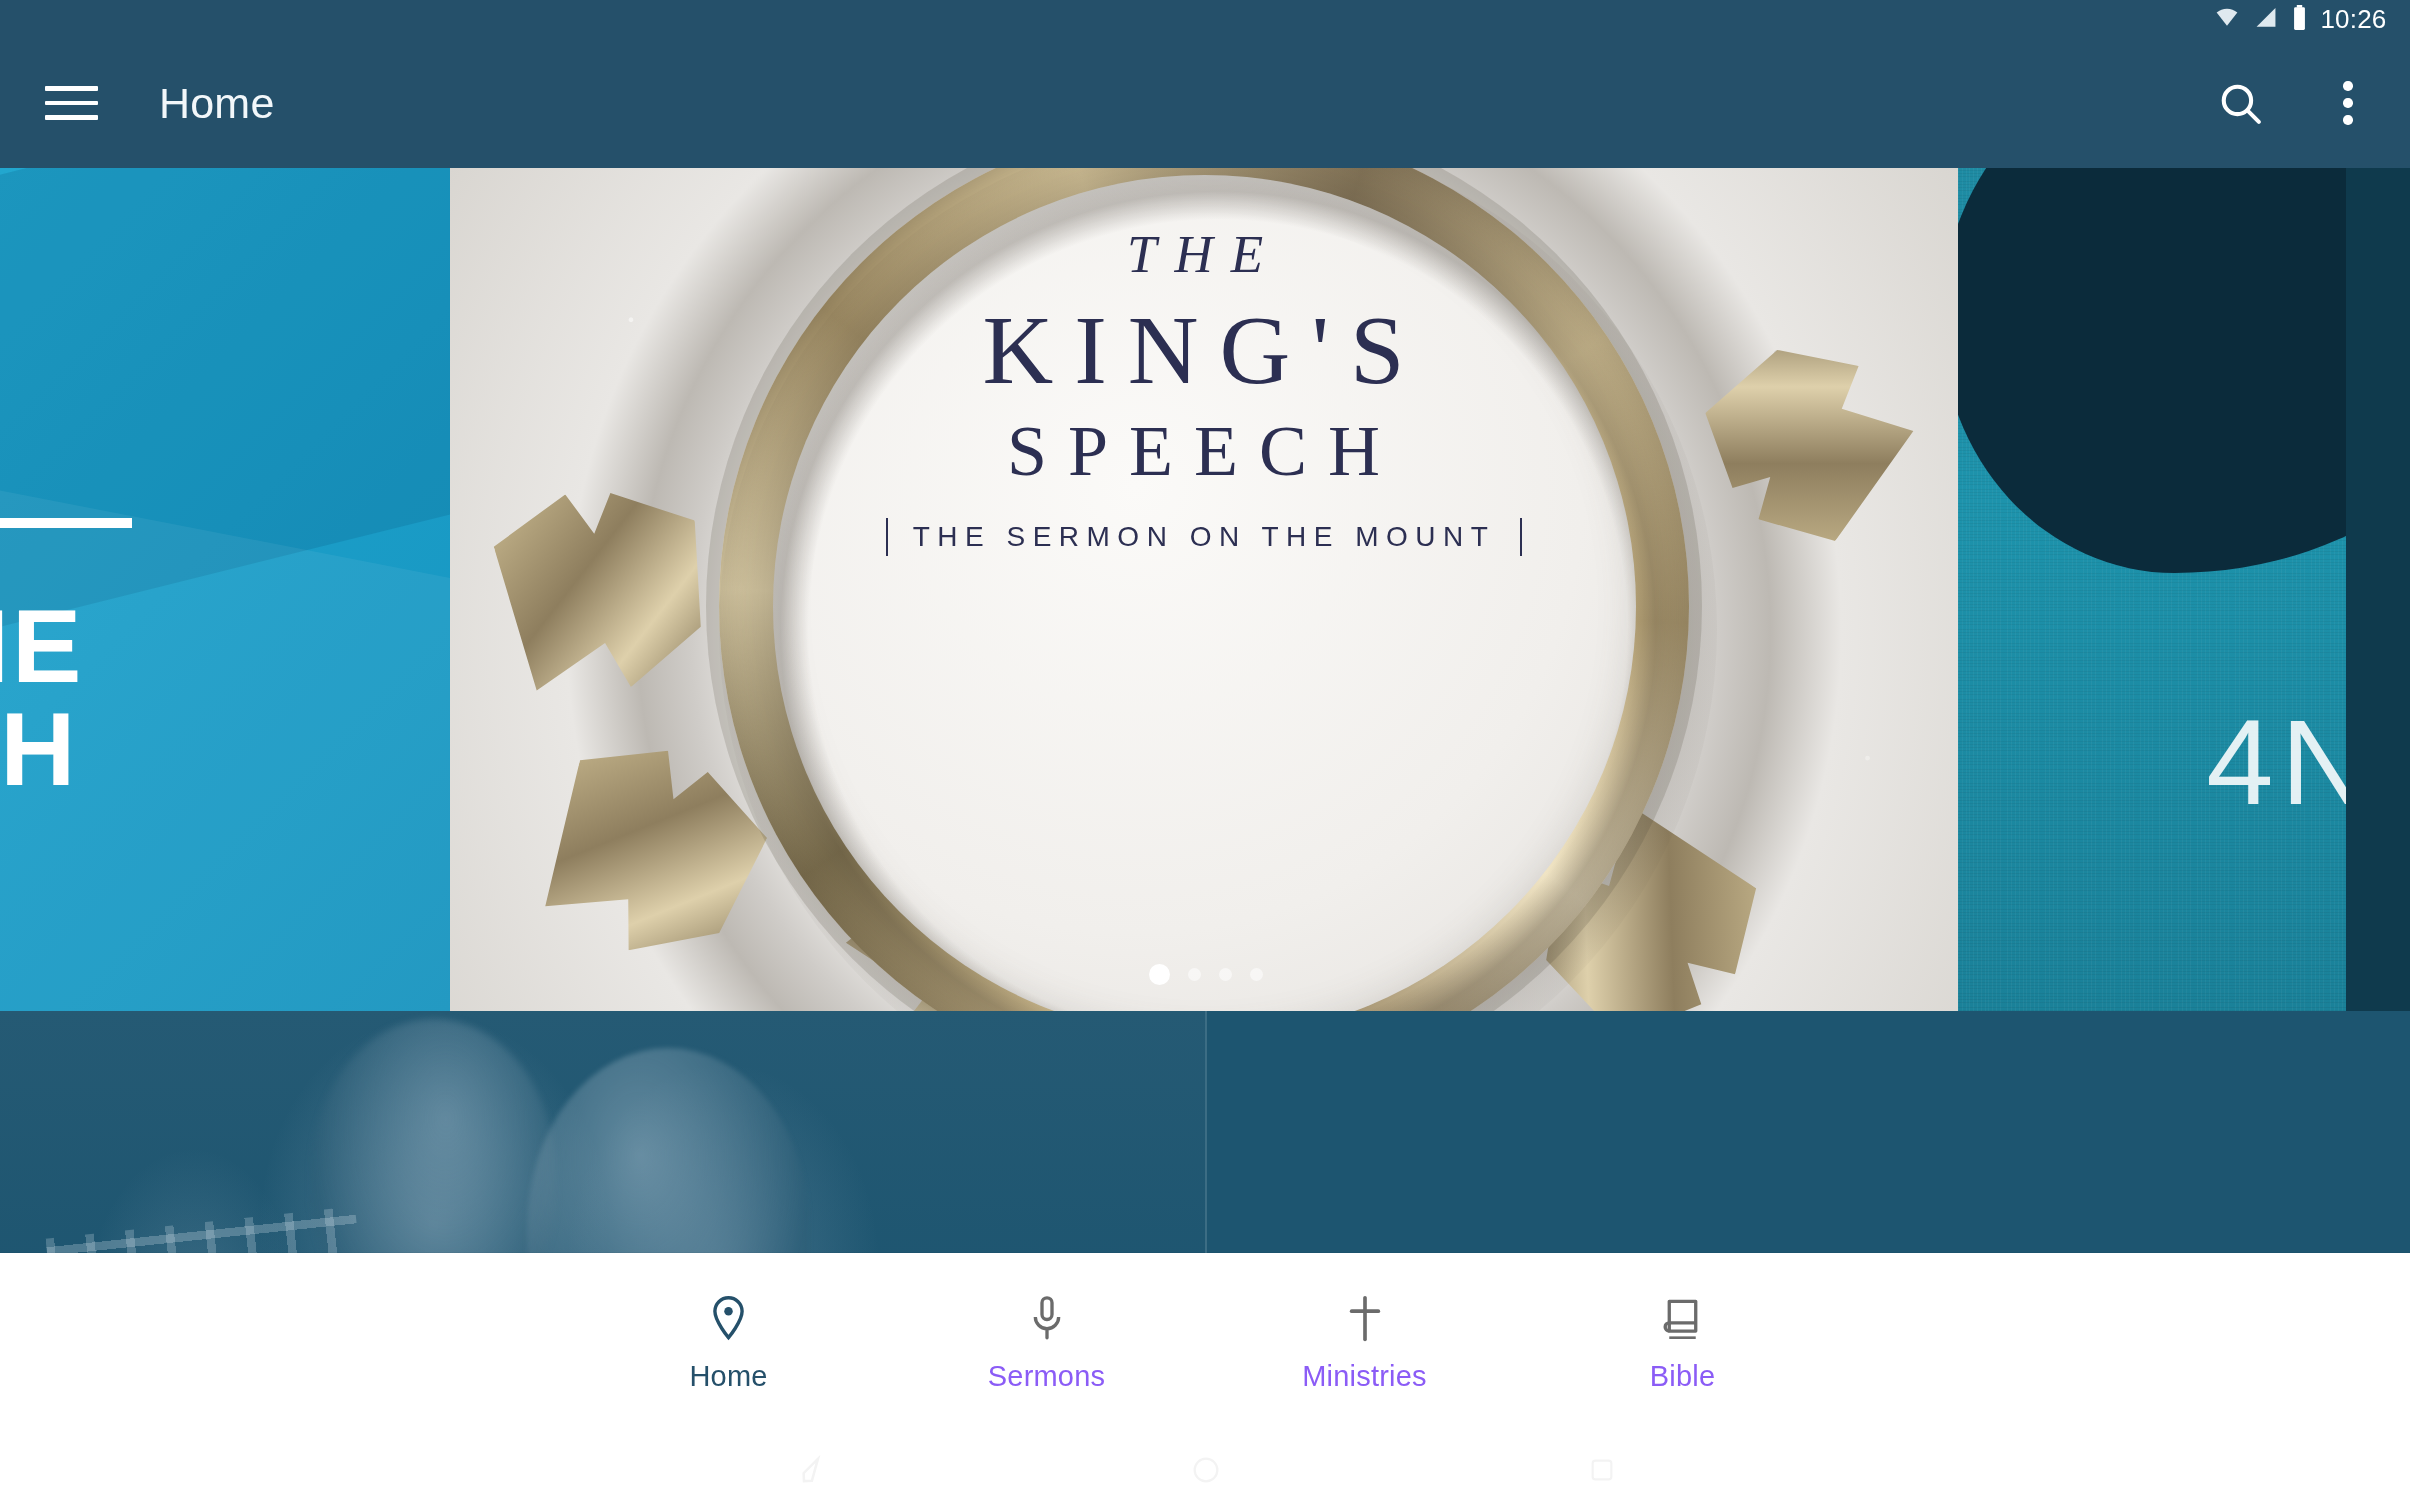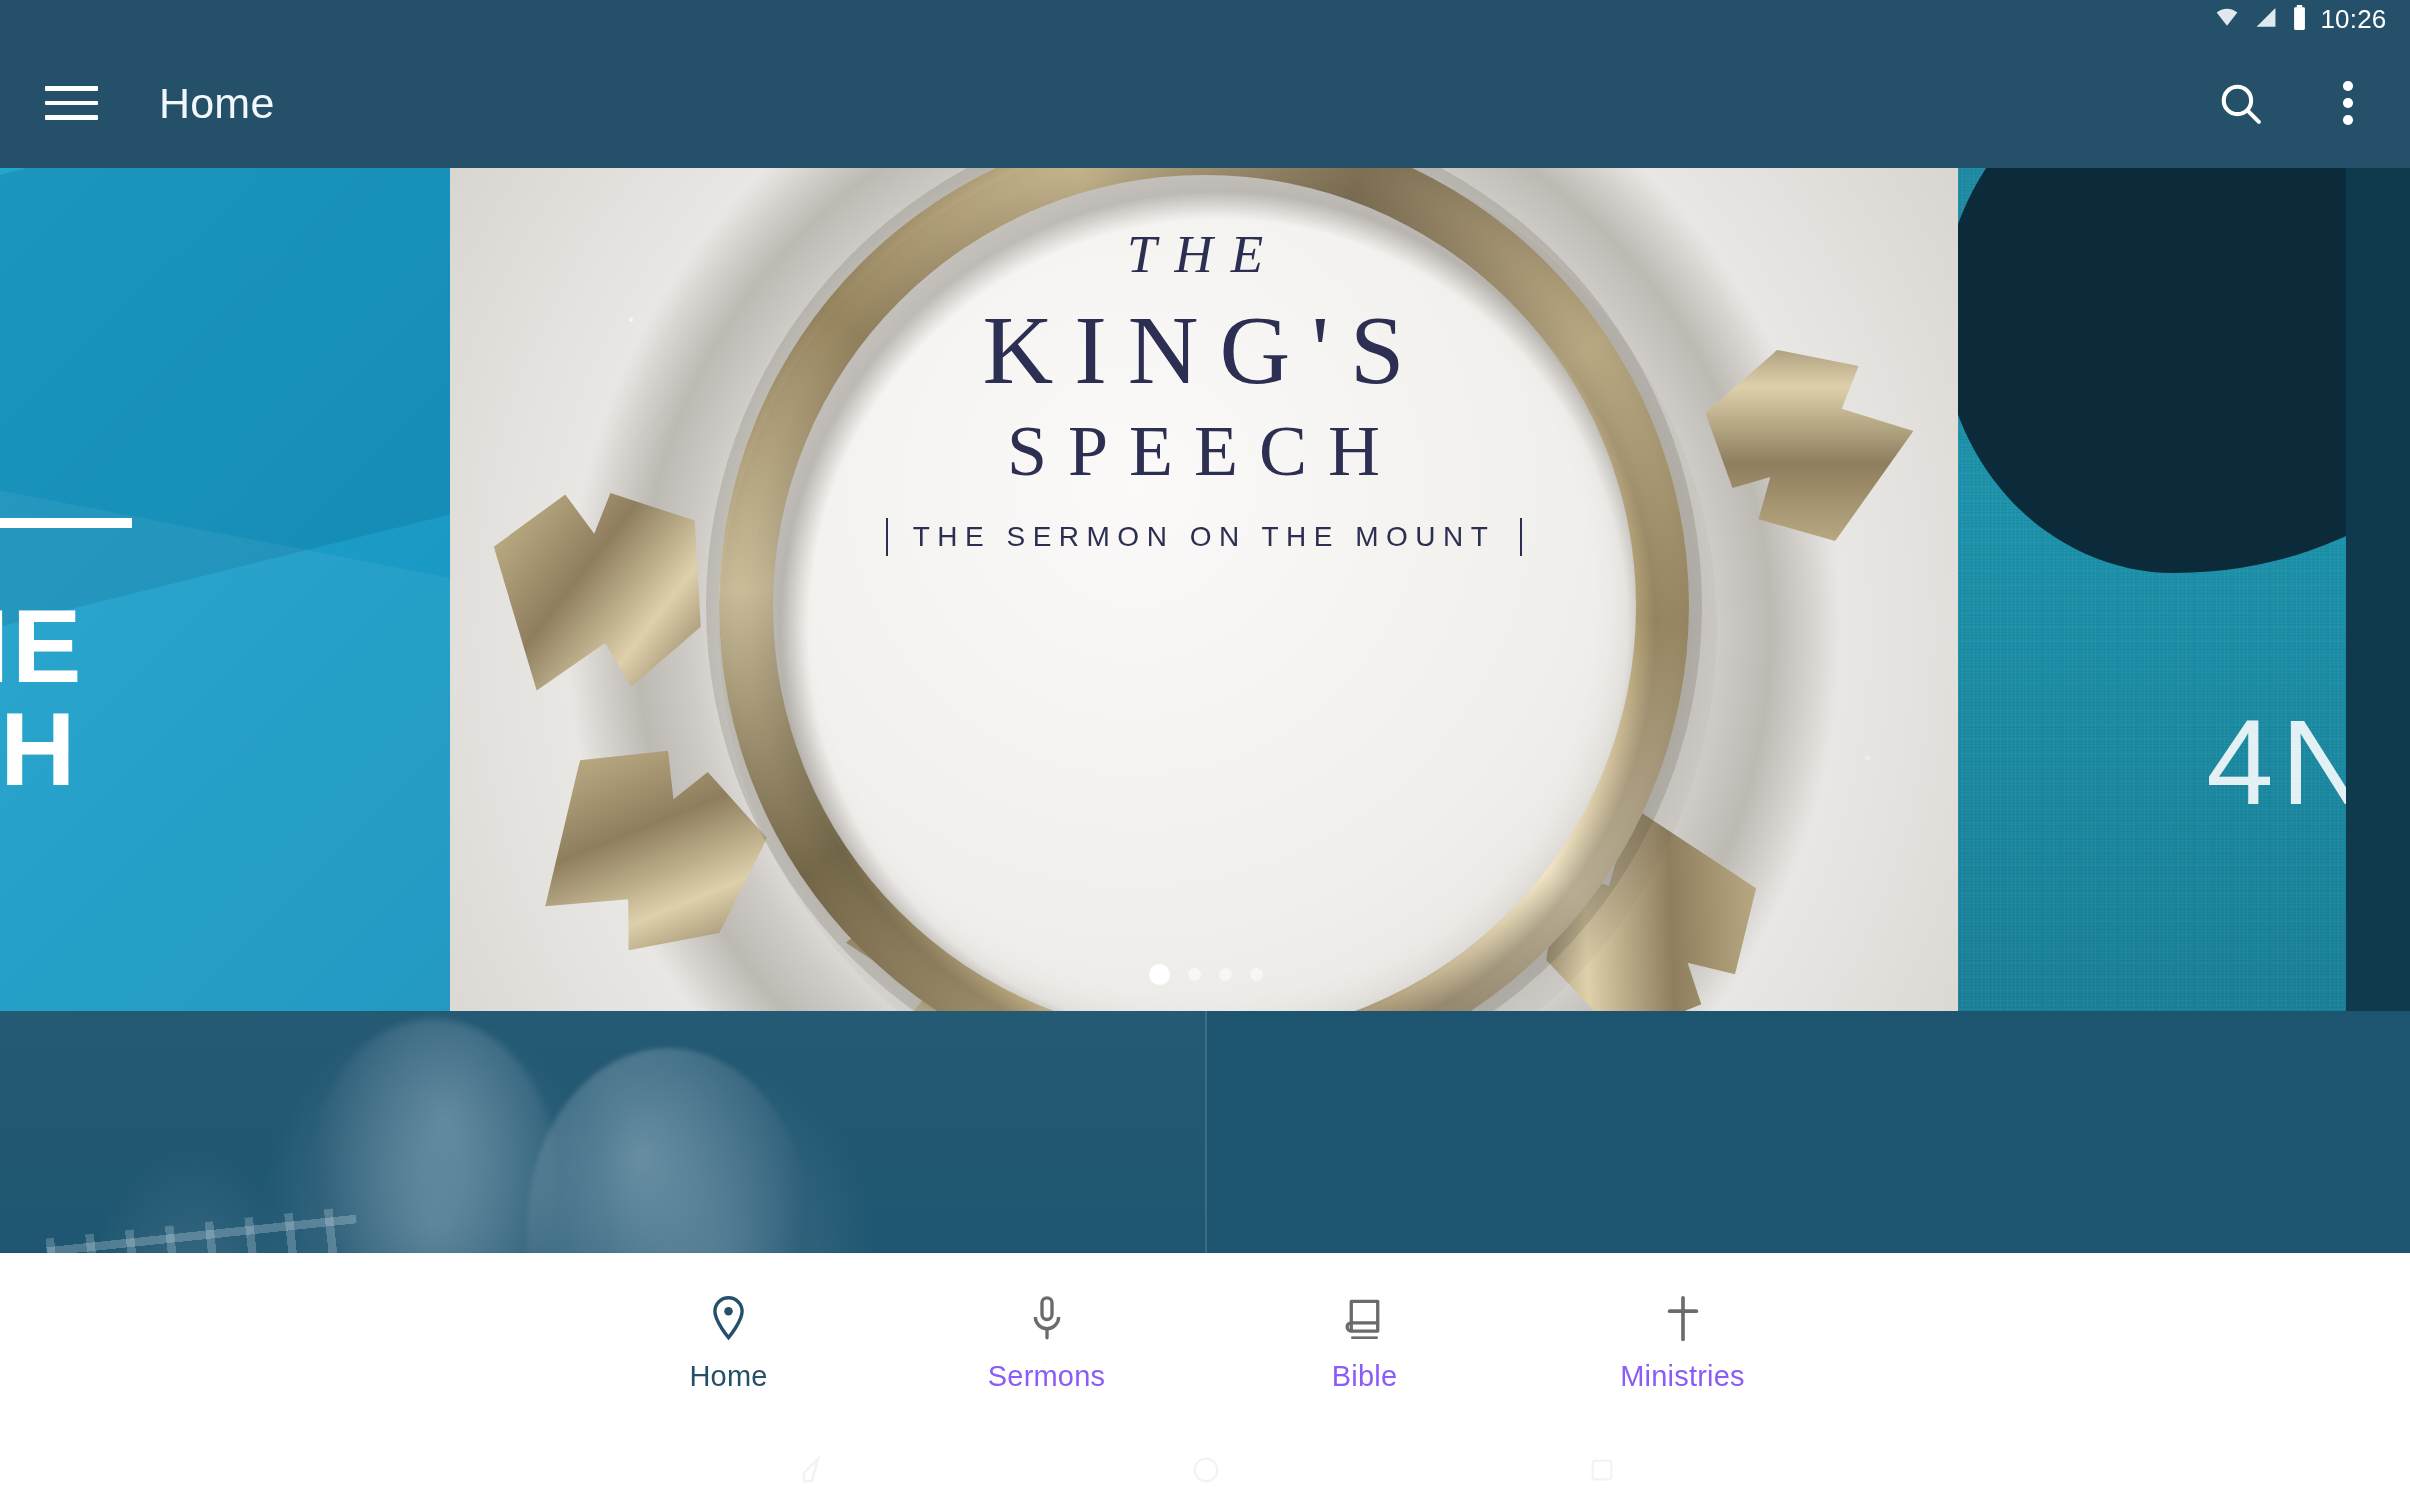--- a/index.html
+++ b/index.html
@@ -645,39 +645,39 @@
         <rect x="9" y="2" width="6" height="13" rx="3"></rect>
         <path d="M5 13.5a7 7 0 0 0 14 0"></path>
         <line x1="12" y1="20.5" x2="12" y2="26" stroke-linecap="round"></line>
       </svg>
     </div>
     <div class="nav-label">Sermons</div>
   </div>
 
   <div class="nav-item">
     <div class="nav-icon">
+      <svg width="40" height="51" viewBox="0 0 24 30" stroke="#6b6b6b" stroke-width="2.2" stroke-linecap="round">
+        <line x1="12" y1="2" x2="12" y2="27"></line>
+        <line x1="4" y1="10" x2="20" y2="10"></line>
+      </svg>
+    </div>
+    <div class="nav-label">Ministries</div>
+  </div>
+
+  <div class="nav-item">
+    <div class="nav-icon">
       <svg width="43" height="47" viewBox="0 0 26 26" fill="none" stroke="#6b6b6b" stroke-width="2" stroke-linejoin="round">
         <path d="M5 2h16v18H5z"></path>
         <path d="M5 20a2.5 2.5 0 0 1 0-5h16"></path>
         <path d="M5 24h16" stroke-width="1.6"></path>
       </svg>
     </div>
     <div class="nav-label">Bible</div>
   </div>
 
-  <div class="nav-item">
-    <div class="nav-icon">
-      <svg width="40" height="51" viewBox="0 0 24 30" stroke="#6b6b6b" stroke-width="2.2" stroke-linecap="round">
-        <line x1="12" y1="2" x2="12" y2="27"></line>
-        <line x1="4" y1="10" x2="20" y2="10"></line>
-      </svg>
-    </div>
-    <div class="nav-label">Ministries</div>
-  </div>
-
 
 </div>
 
 <div class="sys-nav">
   <div class="sys-btn">
     <svg width="38" height="38" viewBox="0 0 24 24" fill="none" stroke="#f3f3f3" stroke-width="1.6">
       <path d="M17 5L8 14l.2 5 5-.2z"></path>
     </svg>
   </div>
   <div class="sys-btn">

